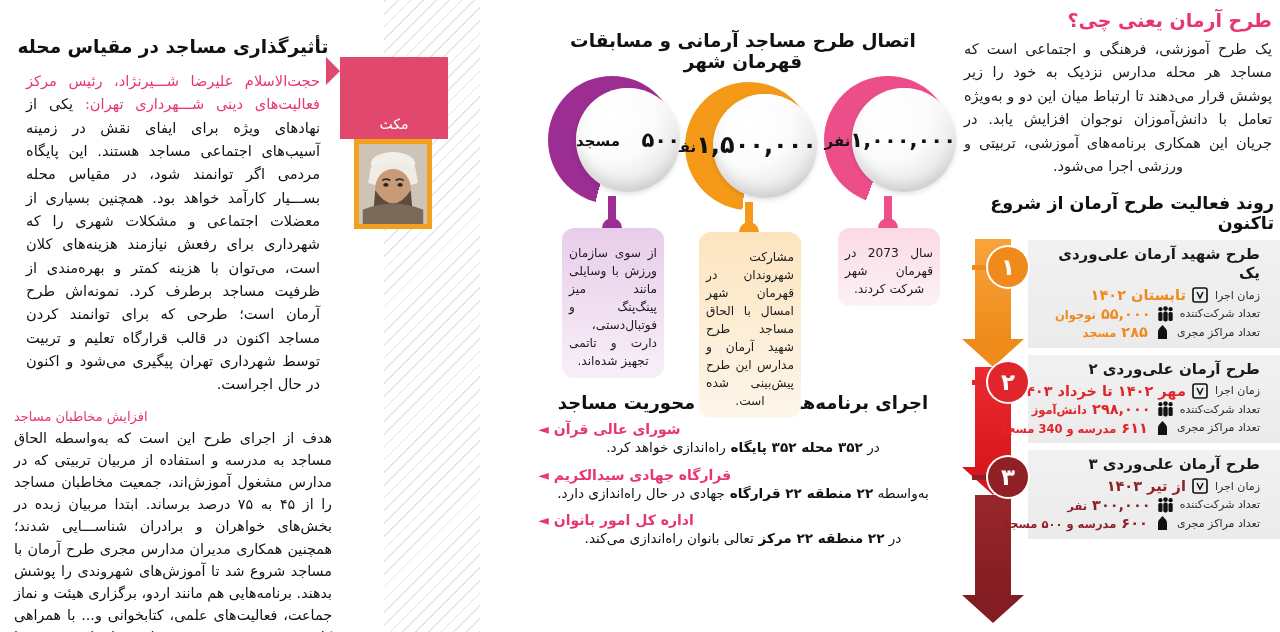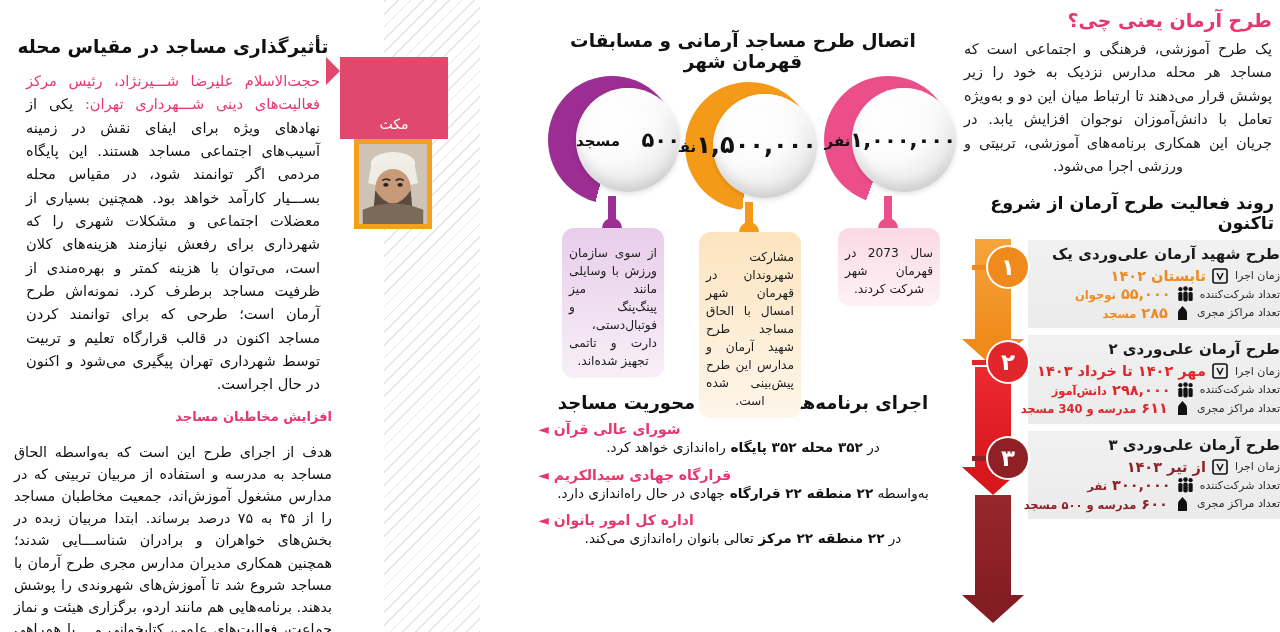--- a/index.html
+++ b/index.html
@@ -35,21 +35,21 @@
   .arrow .shaft{width:36px;margin:0 auto;height:100%;}
   .arrow .head{
     width:0;height:0;margin:0 auto;
     border-left:31px solid transparent;border-right:31px solid transparent;
   }
 
   .step{position:relative;margin:0 0 6px 0;padding:0 0 0 70px;}
   .step-box{
     background:linear-gradient(180deg,#f1f1f1 0%,#ebebeb 100%);
     border-top:1px solid #fff;
-    padding:5px 0 7px 18px;min-height:78px;box-sizing:border-box;
+    padding:5px 20px 7px 18px;min-height:78px;box-sizing:border-box;
   }
   .step-title{font-weight:bold;font-size:15px;color:#1a1a1a;text-align:right;margin-bottom:3px;line-height:1.3;}
   .row{display:flex;align-items:center;justify-content:flex-start;gap:6px;margin-top:1.5px;}
   .row .lbl{font-size:11px;color:#2b2b2b;white-space:nowrap;}
   .row .ico{width:17px;height:17px;display:flex;align-items:center;justify-content:center;flex:0 0 17px;}
   .row .val{font-size:14.5px;font-weight:bold;white-space:nowrap;}
   .row .val .small{font-size:11.5px;font-weight:bold;}
 
   .bullet-num{
     position:absolute;left:30px;top:8px;width:40px;height:40px;border-radius:50%;
@@ -123,21 +123,21 @@
   }
   .article{
     position:absolute;right:196px;top:36px;width:318px;
   }
   .art-head{
     font-weight:bold;font-size:18.5px;color:#111;text-align:center;
     margin:0 0 7px 0;letter-spacing:-.3px;
   }
   .art-lead{color:#e8366e;font-size:14.6px;line-height:1.6;text-align:justify;font-weight:normal;}
   .art-p{color:#111;font-size:14.6px;line-height:1.6;text-align:justify;margin:12px;}
-  .art-sub{color:#e8366e;font-size:13px;text-align:right;margin:13px 0 17px 0;font-weight:bold;}
+  .art-sub{color:#e8366e;font-size:13px;text-align:left;margin:13px 0 3px 0;}
   .art-p2{color:#111;font-size:14.3px;line-height:1.55;text-align:justify;margin:0;}
 </style>
 </head>
 <body>
 
 <div class="page">
 
   <div class="left-col">
     <div class="stripe"></div>
 

